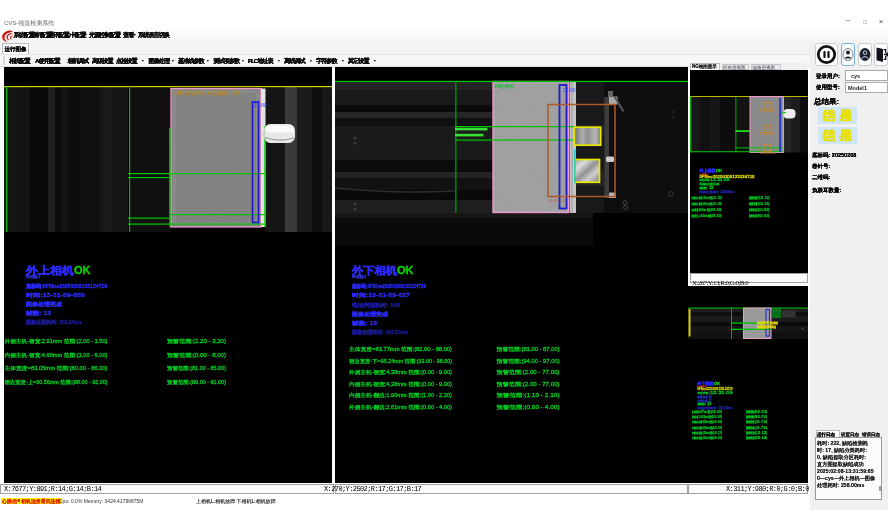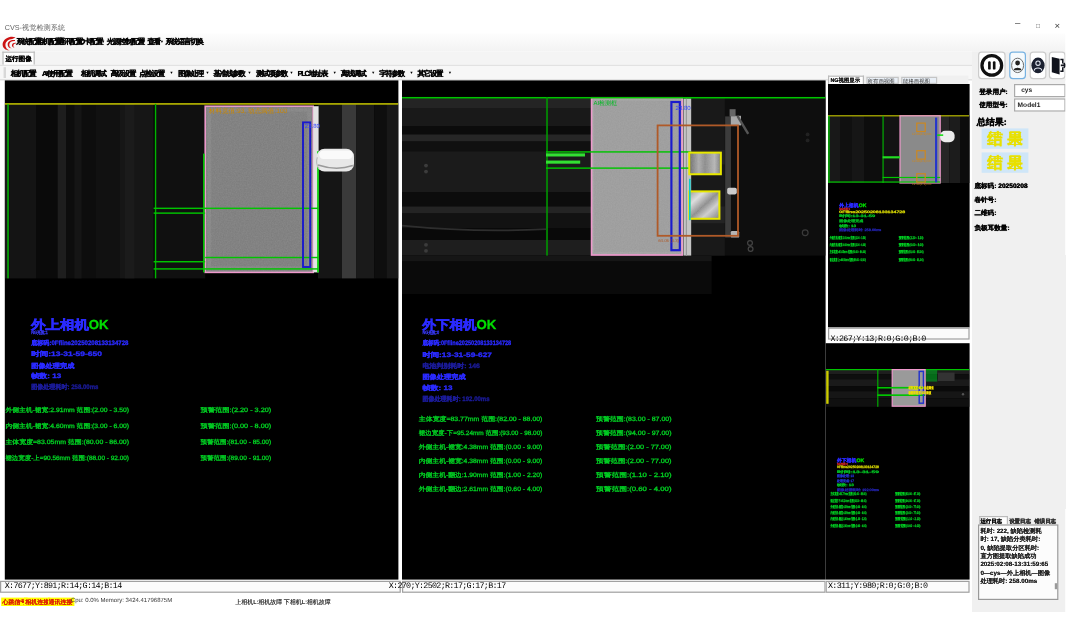--- a/index.html
+++ b/index.html
@@ -281,21 +281,21 @@
       <text x="1.5" y="129.2" font-size="3.1" fill="#00cc22" textLength="30" lengthAdjust="spacingAndGlyphs" stroke="#00cc22" stroke-width="0.28">外侧主机-裙宽:2.91mm 范围:(2.00 - 3.50)</text>
       <text x="59" y="129.2" font-size="3.1" fill="#00cc22" textLength="20.5" lengthAdjust="spacingAndGlyphs" stroke="#00cc22" stroke-width="0.28">预警范围:(2.20 - 3.20)</text>
       <text x="1.5" y="135.2" font-size="3.1" fill="#00cc22" textLength="30" lengthAdjust="spacingAndGlyphs" stroke="#00cc22" stroke-width="0.28">内侧主机-裙宽:4.60mm 范围:(3.00 - 6.00)</text>
       <text x="59" y="135.2" font-size="3.1" fill="#00cc22" textLength="20.5" lengthAdjust="spacingAndGlyphs" stroke="#00cc22" stroke-width="0.28">预警范围:(0.00 - 8.00)</text>
       <text x="1.5" y="141.2" font-size="3.1" fill="#00cc22" textLength="30" lengthAdjust="spacingAndGlyphs" stroke="#00cc22" stroke-width="0.28">主体宽度=83.05mm 范围:(80.00 - 86.00)</text>
       <text x="59" y="141.2" font-size="3.1" fill="#00cc22" textLength="20.5" lengthAdjust="spacingAndGlyphs" stroke="#00cc22" stroke-width="0.28">预警范围:(81.00 - 85.00)</text>
       <text x="1.5" y="147.2" font-size="3.1" fill="#00cc22" textLength="30" lengthAdjust="spacingAndGlyphs" stroke="#00cc22" stroke-width="0.28">裙边宽度-上=90.56mm 范围:(88.00 - 92.00)</text>
       <text x="59" y="147.2" font-size="3.1" fill="#00cc22" textLength="20.5" lengthAdjust="spacingAndGlyphs" stroke="#00cc22" stroke-width="0.28">预警范围:(89.00 - 91.00)</text>
     </svg>
   <div class="abs" style="left:690px;top:272.5px;width:117.5px;height:10px;background:#fbfbfb;border:1px solid #a0a0a0;"></div>
-  <div class="abs" style="left:692px;top:279px;font-size:7px;font-family:Liberation Mono, monospace;color:#000;letter-spacing:-0.6px;">X:267;Y:13;R:0;G:0;B:0</div>
+  <div class="abs" style="left:692px;top:279px;font-size:7px;font-family:Liberation Serif, serif;color:#000;letter-spacing:-0.6px;">X:267;Y:13;R:0;G:0;B:0</div>
 
   <div class="abs" style="left:687.5px;top:285.5px;width:120px;height:197px;background:#000;"></div>
   <svg id="cam2" class="abs" style="left:687.5px;top:285.5px" width="120" height="197" viewBox="0 0 120 197">
       <rect x="0" y="22" width="120" height="4" fill="#1e1e1e"></rect>
       <rect x="0" y="26" width="120" height="4" fill="#0e0e0e"></rect>
       <rect x="0" y="30" width="120" height="6" fill="#1a1a1a"></rect>
       <rect x="0" y="36" width="120" height="4" fill="#0a0a0a"></rect>
       <rect x="0" y="40" width="120" height="6" fill="#161616"></rect>
       <rect x="0" y="46" width="120" height="7" fill="#101010"></rect>
       <rect x="0" y="21.5" width="120" height="1" fill="#00c400"></rect>
@@ -326,21 +326,21 @@
       <text x="4" y="137.29999999999998" font-size="3.1" fill="#00cc22" textLength="30" lengthAdjust="spacingAndGlyphs" stroke="#00cc22" stroke-width="0.28">外侧主机-裙宽:4.38mm 范围:(0.00 - 9.00)</text>
       <text x="58" y="137.29999999999998" font-size="3.1" fill="#00cc22" textLength="21" lengthAdjust="spacingAndGlyphs" stroke="#00cc22" stroke-width="0.28">预警范围:(2.00 - 77.00)</text>
       <text x="4" y="142.49999999999997" font-size="3.1" fill="#00cc22" textLength="30" lengthAdjust="spacingAndGlyphs" stroke="#00cc22" stroke-width="0.28">内侧主机-裙宽:4.38mm 范围:(0.00 - 9.00)</text>
       <text x="58" y="142.49999999999997" font-size="3.1" fill="#00cc22" textLength="21" lengthAdjust="spacingAndGlyphs" stroke="#00cc22" stroke-width="0.28">预警范围:(2.00 - 77.00)</text>
       <text x="4" y="147.69999999999996" font-size="3.1" fill="#00cc22" textLength="30" lengthAdjust="spacingAndGlyphs" stroke="#00cc22" stroke-width="0.28">内侧主机-翻边:1.90mm 范围:(1.00 - 2.20)</text>
       <text x="58" y="147.69999999999996" font-size="3.1" fill="#00cc22" textLength="21" lengthAdjust="spacingAndGlyphs" stroke="#00cc22" stroke-width="0.28">预警范围:(1.10 - 2.10)</text>
       <text x="4" y="152.89999999999995" font-size="3.1" fill="#00cc22" textLength="30" lengthAdjust="spacingAndGlyphs" stroke="#00cc22" stroke-width="0.28">外侧主机-翻边:2.61mm 范围:(0.60 - 4.00)</text>
       <text x="58" y="152.89999999999995" font-size="3.1" fill="#00cc22" textLength="21" lengthAdjust="spacingAndGlyphs" stroke="#00cc22" stroke-width="0.28">预警范围:(0.60 - 4.00)</text>
     </svg>
   <div class="abs" style="left:687.5px;top:483.5px;width:120px;height:10px;background:#fbfbfb;border:1px solid #a0a0a0;"></div>
-  <div class="abs" style="left:690px;top:484.5px;font-size:7px;font-family:'Liberation Mono',monospace;color:#000;letter-spacing:-0.6px;">X:311;Y:980;R:0;G:0;B:0</div>
+  <div class="abs" style="left:690px;top:484.5px;font-size:7px;font-family:'Liberation Mono',monospace;color:#000;letter-spacing:-0.6px;padding-left:36px;">X:311;Y:980;R:0;G:0;B:0</div>
 
   <div class="abs" style="left:809.5px;top:43px;width:78.5px;height:467px;background:#f0f0f0;"></div>
   <div class="abs" style="left:814.5px;top:43px;width:23px;height:23px;background:#fff;border:1px solid #ccc;border-radius:3px;"></div>
   <svg class="abs" style="left:814.5px;top:43px" width="23" height="23" viewBox="0 0 23 23">
     <circle cx="11.5" cy="11.5" r="8.2" fill="none" stroke="#111" stroke-width="2.7"></circle>
     <rect x="8.4" y="8" width="2.2" height="7" rx="1" fill="#111"></rect>
     <rect x="12.4" y="8" width="2.2" height="7" rx="1" fill="#111"></rect>
   </svg>
   <div class="abs" style="left:841px;top:43px;width:14px;height:23px;background:#f5fafd;border:1px solid #77b2e2;border-radius:3px;"></div>
   <svg class="abs" style="left:841px;top:43px" width="14" height="23" viewBox="0 0 14 23">

